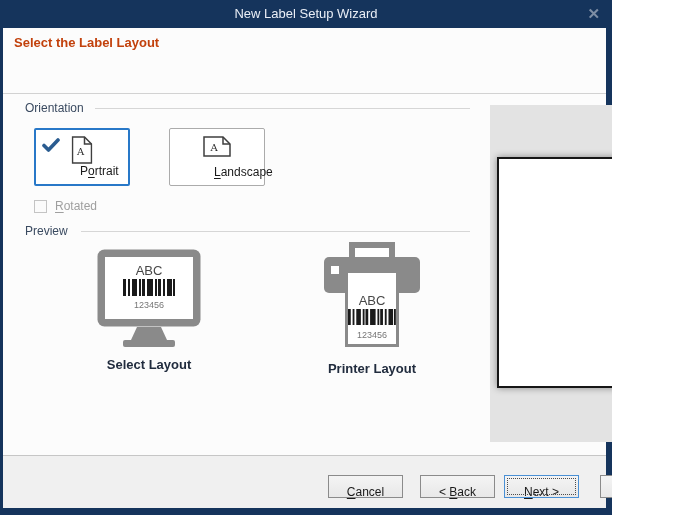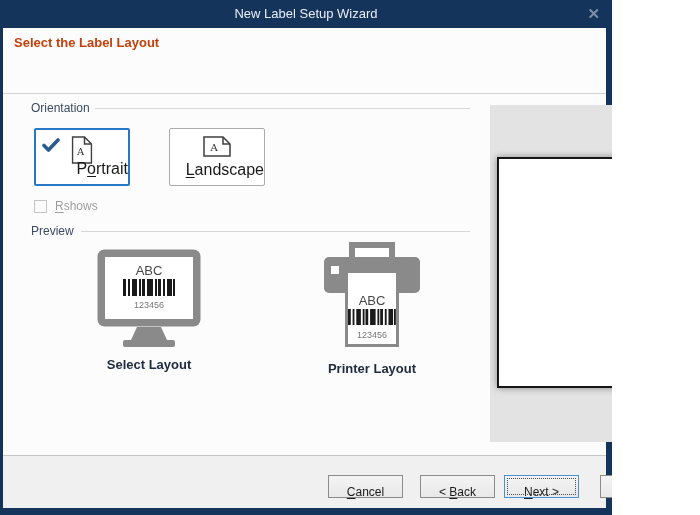--- a/index.html
+++ b/index.html
@@ -8,31 +8,31 @@
     position:relative;width:612px;height:515px;background:#15345c;
     font-family:"Liberation Sans",sans-serif;overflow:hidden;
   }
   .titlebar{position:absolute;top:0;left:0;right:0;height:28px;background:#15345c;}
   .win-title{display:block;text-align:center;line-height:28px;color:#e9eef6;font-size:13px;}
   .close{position:absolute;right:12px;top:0;line-height:28px;color:#7e8ea4;font-size:15px;font-weight:bold;cursor:pointer;}
   .body{position:absolute;top:28px;left:3px;right:6px;bottom:7px;background:#fcfcfc;}
   .header{position:absolute;top:0;left:0;right:0;height:66px;border-bottom:1px solid #d2d2d2;}
   .h-title{position:absolute;left:11px;top:7px;font-size:13px;font-weight:bold;color:#c2410c;}
   .h-desc{position:absolute;left:25px;top:26px;width:656px;font-size:11.5px;line-height:17px;color:#1b1b1b;}
-  .group-label{position:absolute;font-size:12px;color:#3a4a60;margin-left:6px;}
+  .group-label{position:absolute;font-size:12px;color:#3a4a60;}
   .group-line{position:absolute;height:1px;background:#d6d6d6;}
   .orient-label{left:22px;top:73px;}
   .orient-line{left:92px;top:80px;width:375px;}
   .preview-label{left:22px;top:196px;}
   .preview-line{left:78px;top:203px;width:389px;}
   .opt{position:absolute;top:100px;width:96px;height:58px;background:#ffffff;border:1px solid #ababab;border-radius:2px;padding:0;cursor:pointer;font-family:inherit;}
   .opt.selected{border:2px solid #2878c8;}
   .opt .page-ic{position:absolute;left:50%;transform:translateX(-50%);top:7px;}
   .opt.selected .page-ic{top:6px;}
-  .opt-label{position:absolute;bottom:6px;left:0;width:100%;text-align:right;font-size:16px;color:#1a1a1a;}
+  .opt-label{position:absolute;bottom:6px;left:0;width:100%;text-align:left;font-size:12px;color:#1a1a1a;padding-left:44px;}
   .opt-portrait{left:31px;}
   .opt-landscape{left:166px;}
   .check{position:absolute;left:6px;top:8px;}
   .rotated{position:absolute;left:31px;top:171px;display:flex;align-items:center;gap:8px;cursor:default;}
   .cb{display:inline-block;width:13px;height:13px;border:1px solid #c4c4c4;background:#fbfbfb;}
   .cb-label{font-size:12px;color:#9f9f9f;}
   .ak{text-decoration:underline;text-underline-offset:2px;}
   .screen-wrap{position:absolute;left:60px;top:220px;width:172px;text-align:center;}
   .printer-wrap{position:absolute;left:284px;top:214px;width:170px;text-align:center;}
   .layout-caption{margin-top:5px;font-size:13px;font-weight:bold;color:#212c3e;}
@@ -80,21 +80,21 @@
       <svg class="page-ic" width="28" height="21" viewBox="0 0 28 21">
         <path d="M1 1 H20 L27 8 V20 H1 Z" fill="#ffffff" stroke="#3f3f3f" stroke-width="1.5"></path>
         <path d="M20 1 V8 H27" fill="none" stroke="#3f3f3f" stroke-width="1.5"></path>
         <text x="11" y="14.5" font-size="10" fill="#2b2b2b" text-anchor="middle" font-family="DejaVu Serif, serif">A</text>
       </svg>
       <span class="opt-label"><span></span><span class="ak">L</span><span>andscape</span></span>
     </button>
 
     <div class="rotated">
       <span class="cb"></span>
-      <span class="cb-label"><span></span><span class="ak">R</span><span>shows</span></span>
+      <span class="cb-label"><span></span><span class="ak">R</span><span>otated</span></span>
     </div>
 
     <div class="group-label preview-label">Preview</div>
     <div class="group-line preview-line"></div>
 
     <div class="screen-wrap">
       <svg width="106" height="100" viewBox="0 0 106 100">
         <rect x="1.5" y="1.5" width="103" height="77" rx="7" fill="#8a8a8a"></rect>
         <rect x="9" y="9" width="88" height="62" fill="#ffffff"></rect>
         <text x="53" y="27" font-size="13" fill="#474747" text-anchor="middle">ABC</text>

